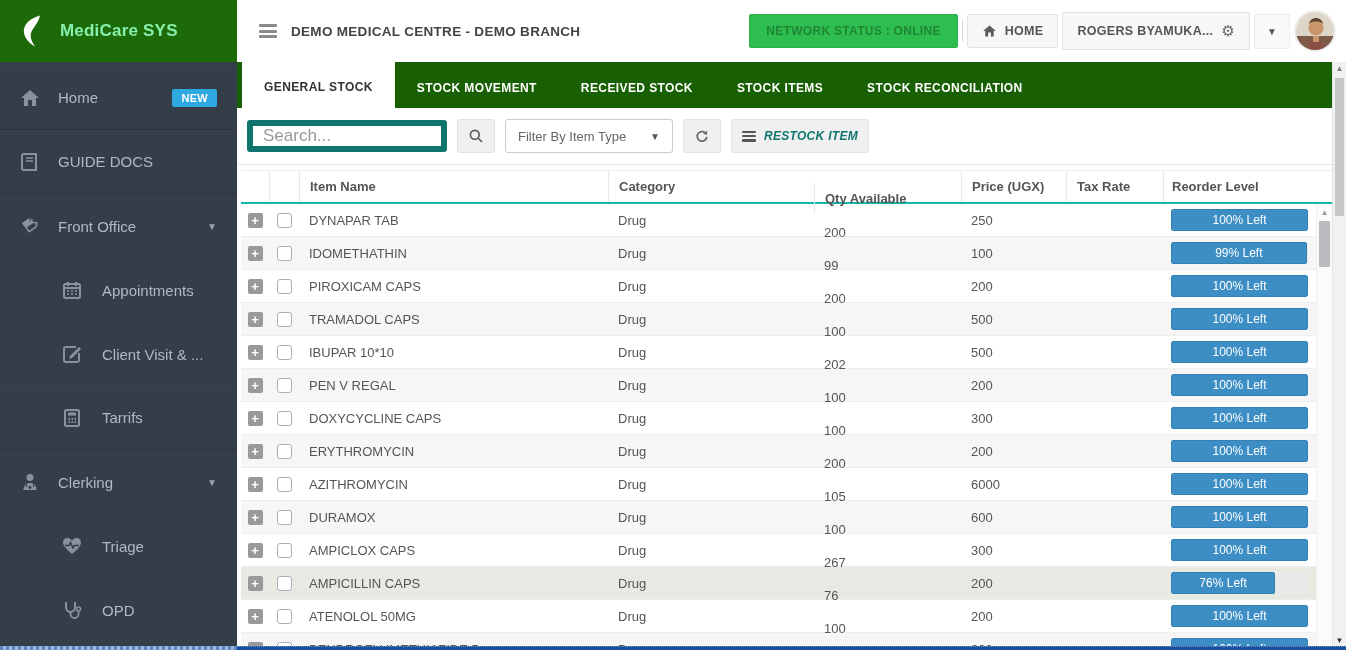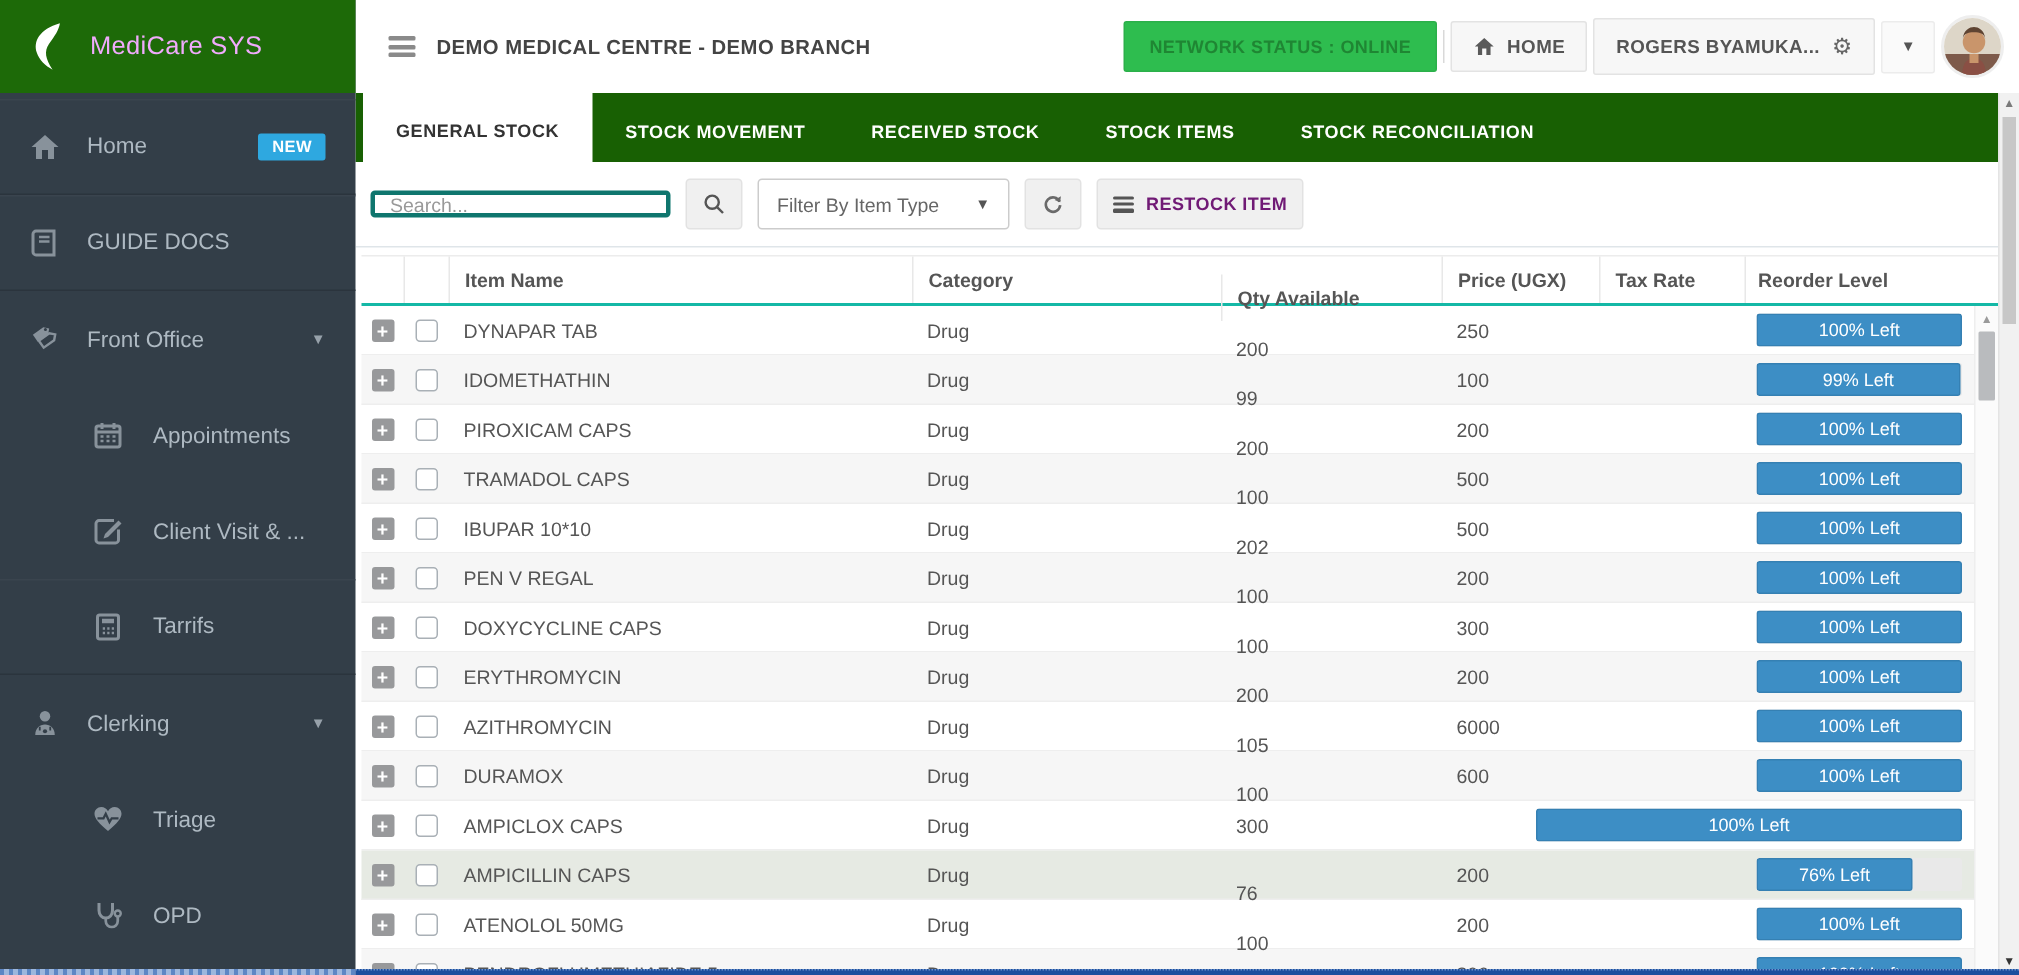--- a/index.html
+++ b/index.html
@@ -5,21 +5,21 @@
   * { margin:0; padding:0; box-sizing:border-box; }
   html,body { width:1346px; height:650px; overflow:hidden;
     font-family:"Liberation Sans", sans-serif; background:#fff; }
   .app { position:relative; width:1346px; height:650px; }
 
   
   .sidebar { position:absolute; left:0; top:0; width:237px; height:650px;
     background:#333e48; z-index:5; }
   .logo { height:62px; background:#1d6a08; display:flex; align-items:center; padding:0 18px; }
   .logo-glyph { width:26px; height:36px; margin-right:16px; flex:0 0 auto; }
-  .logo-text { color:#f0abfc; font-size:17px; font-weight:400; letter-spacing:0.2px; }
+  .logo-text { color:#86efac; font-size:17px; font-weight:700; letter-spacing:0.2px; }
   .nav { padding-top:4px; }
   .nav-item { height:64px; display:flex; align-items:center; padding:0 20px;
     color:#aeb9c2; font-size:15px; cursor:pointer; position:relative; }
   .nav-item.sep { border-bottom:1px solid #2b343d; box-shadow:0 1px 0 #3a444e inset; }
   .nav-item .nv-icon { width:20px; height:20px; margin-right:18px; flex:0 0 auto; opacity:0.85; }
   .nav-item.sub { padding-left:62px; }
   .nav-item.sub .nv-icon { margin-right:20px; }
   .nav-item .caret { margin-left:auto; font-size:10px; color:#97a1aa; }
   .badge-new { margin-left:auto; background:#2ea8e0; color:#fff; font-size:11px; font-weight:700;
     padding:3px 9px; border-radius:2px; letter-spacing:0.3px; }
@@ -49,26 +49,26 @@
     background:#186003; display:flex; align-items:flex-end; padding-left:5px; }
   .tab { padding:0 22px; height:40px; line-height:40px; color:#fff; font-size:12px;
     font-weight:700; letter-spacing:0.4px; cursor:pointer; white-space:nowrap; }
   .tab.active { background:#fff; color:#333; height:46px; line-height:50px; }
 
   
   .content { position:absolute; left:237px; top:108px; right:14px; bottom:4px;
     background:#fff; overflow:hidden; }
   .toolbar { display:flex; align-items:center; gap:10px; padding:11px 10px 11px 10px;
     border-bottom:1px solid #dfe5e9; }
-  .search-input { width:200px; height:18px; border:3px solid #0f766e; border-radius:3px;
-    padding:0 10px; font-size:13px; color:#444; font-family:"Liberation Sans",sans-serif; }
+  .search-input { width:200px; height:32px; border:6px solid #0f766e; border-radius:3px;
+    padding:0 10px; font-size:17px; color:#444; font-family:"Liberation Sans",sans-serif; }
   .search-input::placeholder { color:#999; }
   .tool-btn { height:34px; background:#f0f0f0; border:1px solid #e2e2e2; border-radius:3px;
     display:flex; align-items:center; justify-content:center; padding:0 10px; cursor:pointer;
-    color:#701a75; font-size:12px; font-weight:700; gap:8px; letter-spacing:0.3px; }
+    color:#0f766e; font-size:12px; font-weight:700; gap:8px; letter-spacing:0.3px;font-style:italic; }
   .filter-select { height:34px; width:168px; border:1px solid #ccc; border-radius:3px;
     background:#fff; display:flex; align-items:center; padding:0 12px; font-size:13px;
     color:#666; cursor:pointer; }
   .filter-select .caret { margin-left:auto; font-size:10px; color:#555; }
   .mini-burger { width:14px; height:11px; display:flex; flex-direction:column; justify-content:space-between; }
   .mini-burger span { height:2.5px; background:#555; border-radius:1px; }
 
   
   .table { margin:5px 0 0 4px; }
   .thead { display:flex; height:34px; align-items:center; border-top:1px solid #ececec;
@@ -491,20 +491,21 @@
 
   <div class="tr">
     <div class="td col-expand">
       <button class="expand-btn">+</button>
     </div>
     <div class="td col-check">
       <span class="checkbox"></span>
     </div>
     <div class="td col-name">AMPICLOX CAPS</div>
     <div class="td col-cat">Drug</div>
+    <div class="td col-qty">267</div>
     <div class="td col-price">300</div>
     <div class="td col-tax"></div>
     <div class="td col-reorder">
       <div class="reorder-track">
         <div class="reorder-badge" style="width: 100%;">100% Left</div>
       </div>
     </div>
   </div>
 
   <div class="tr highlight">

